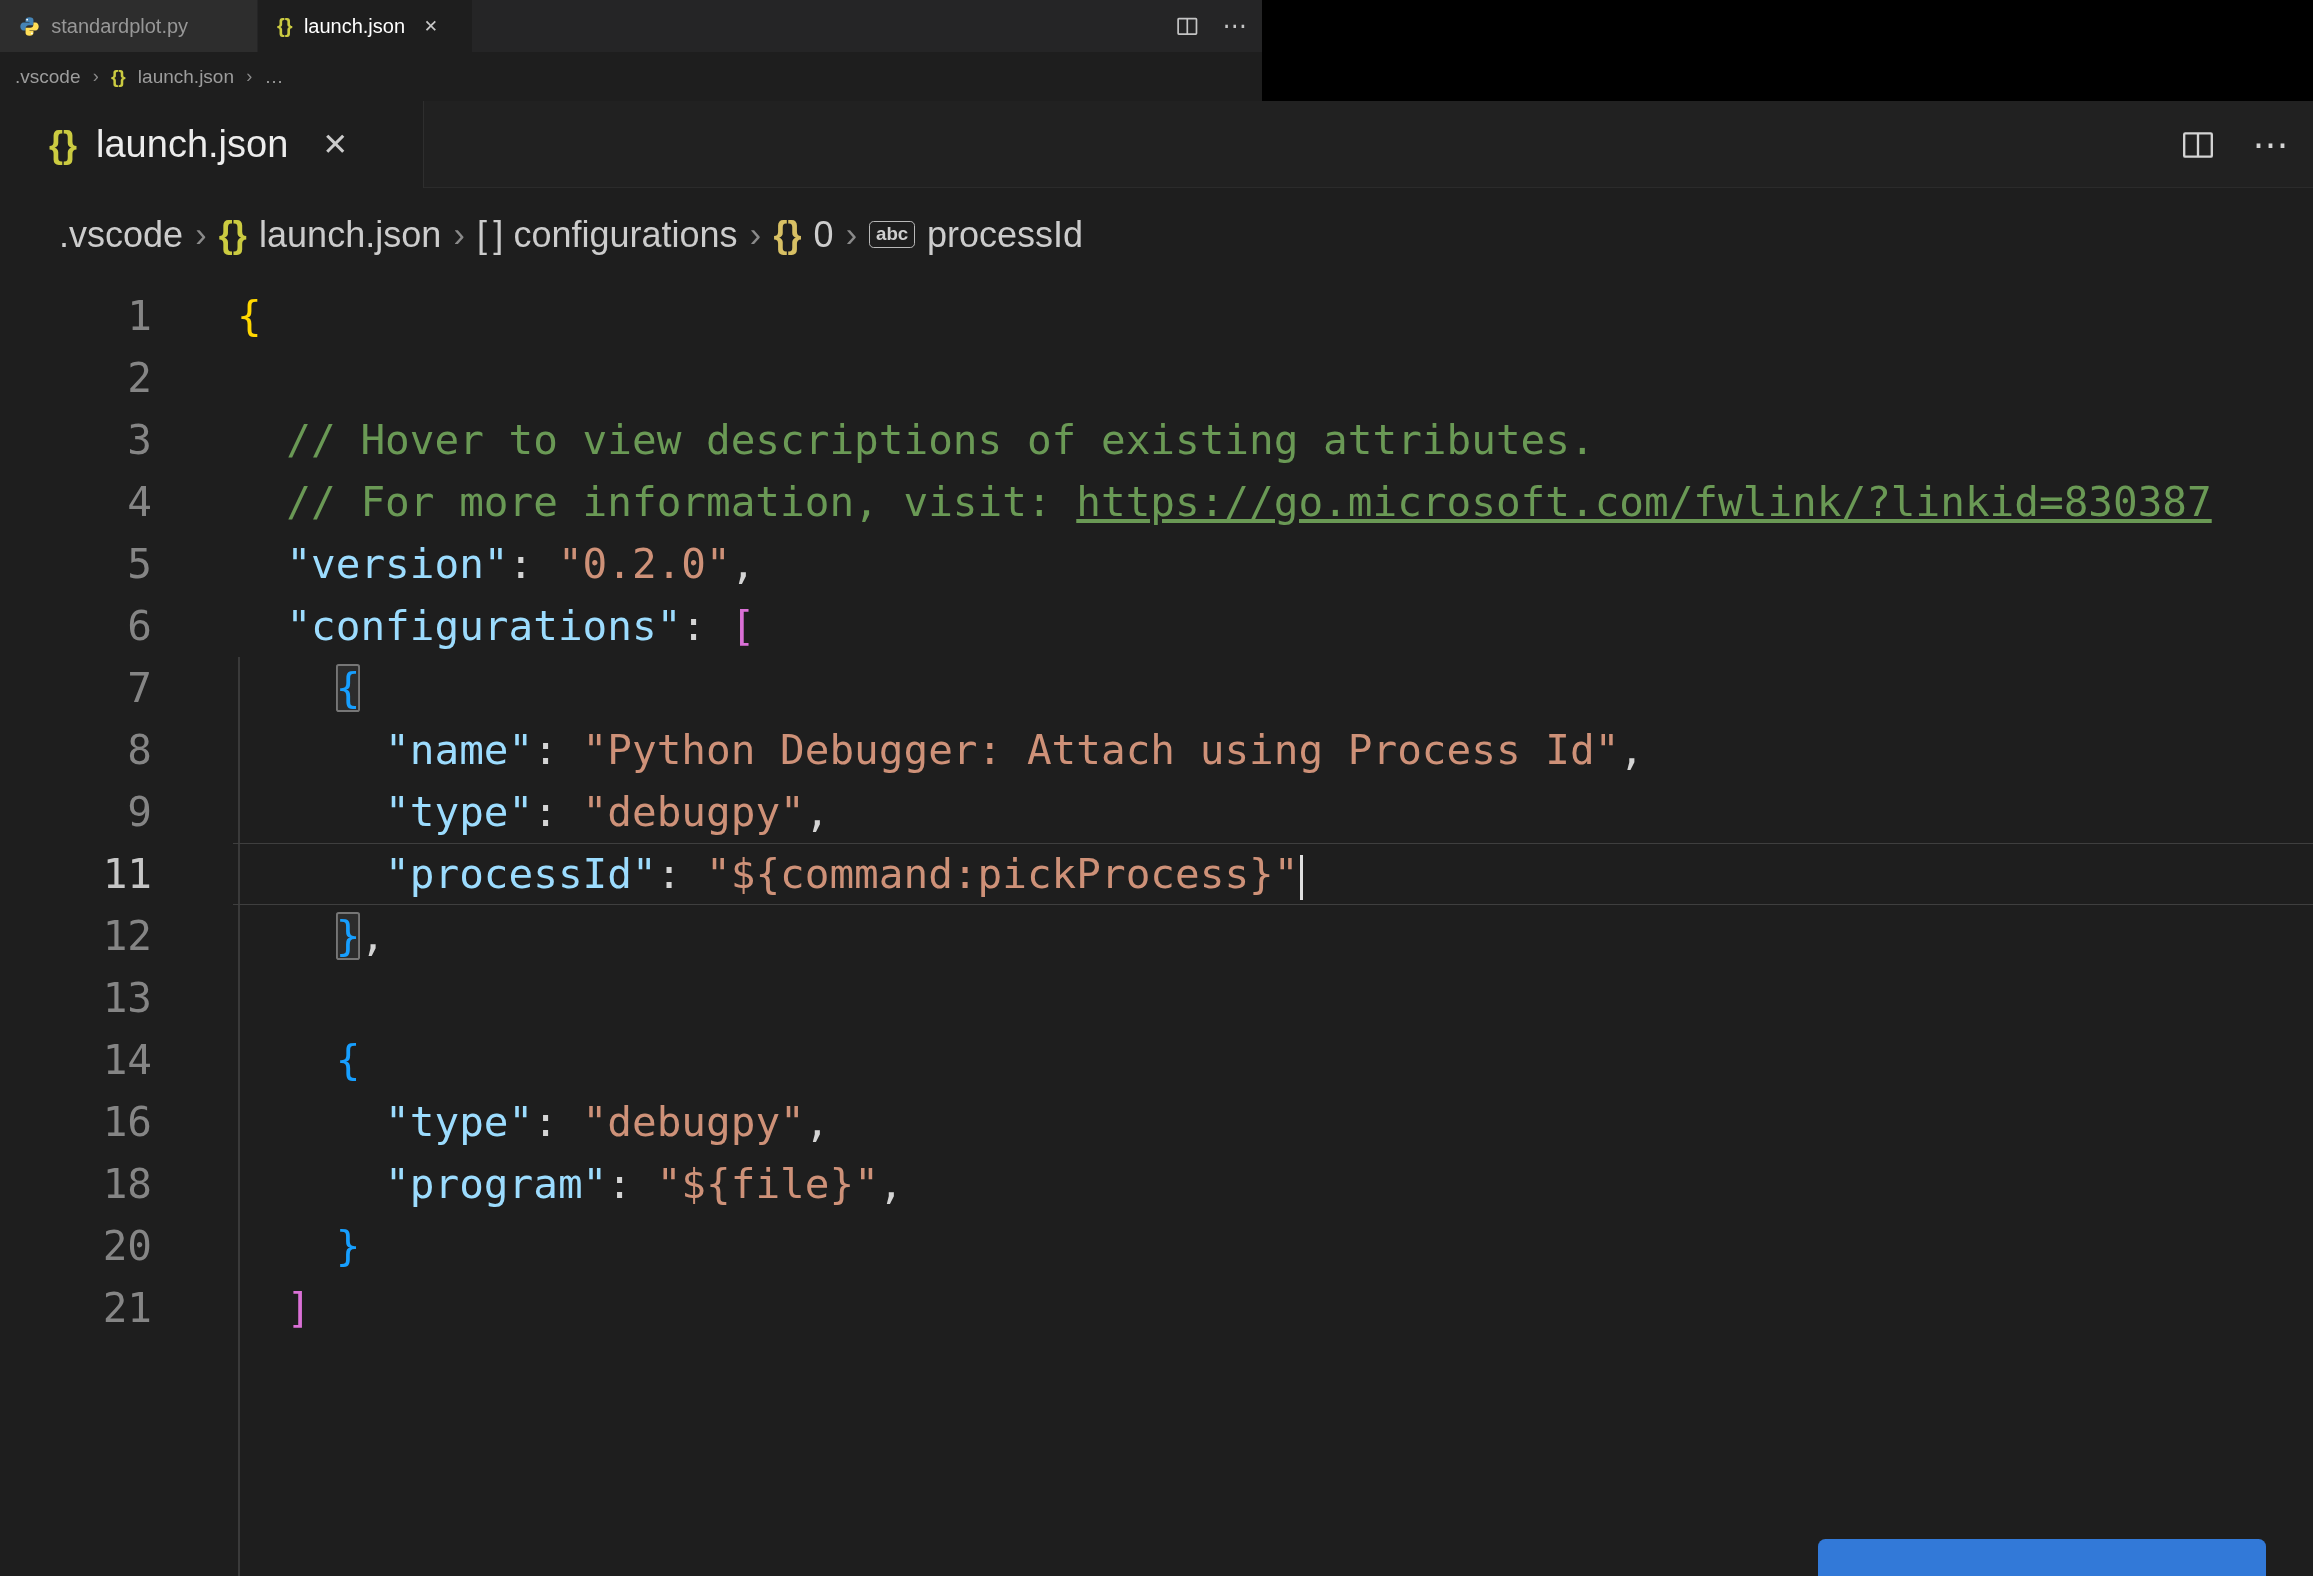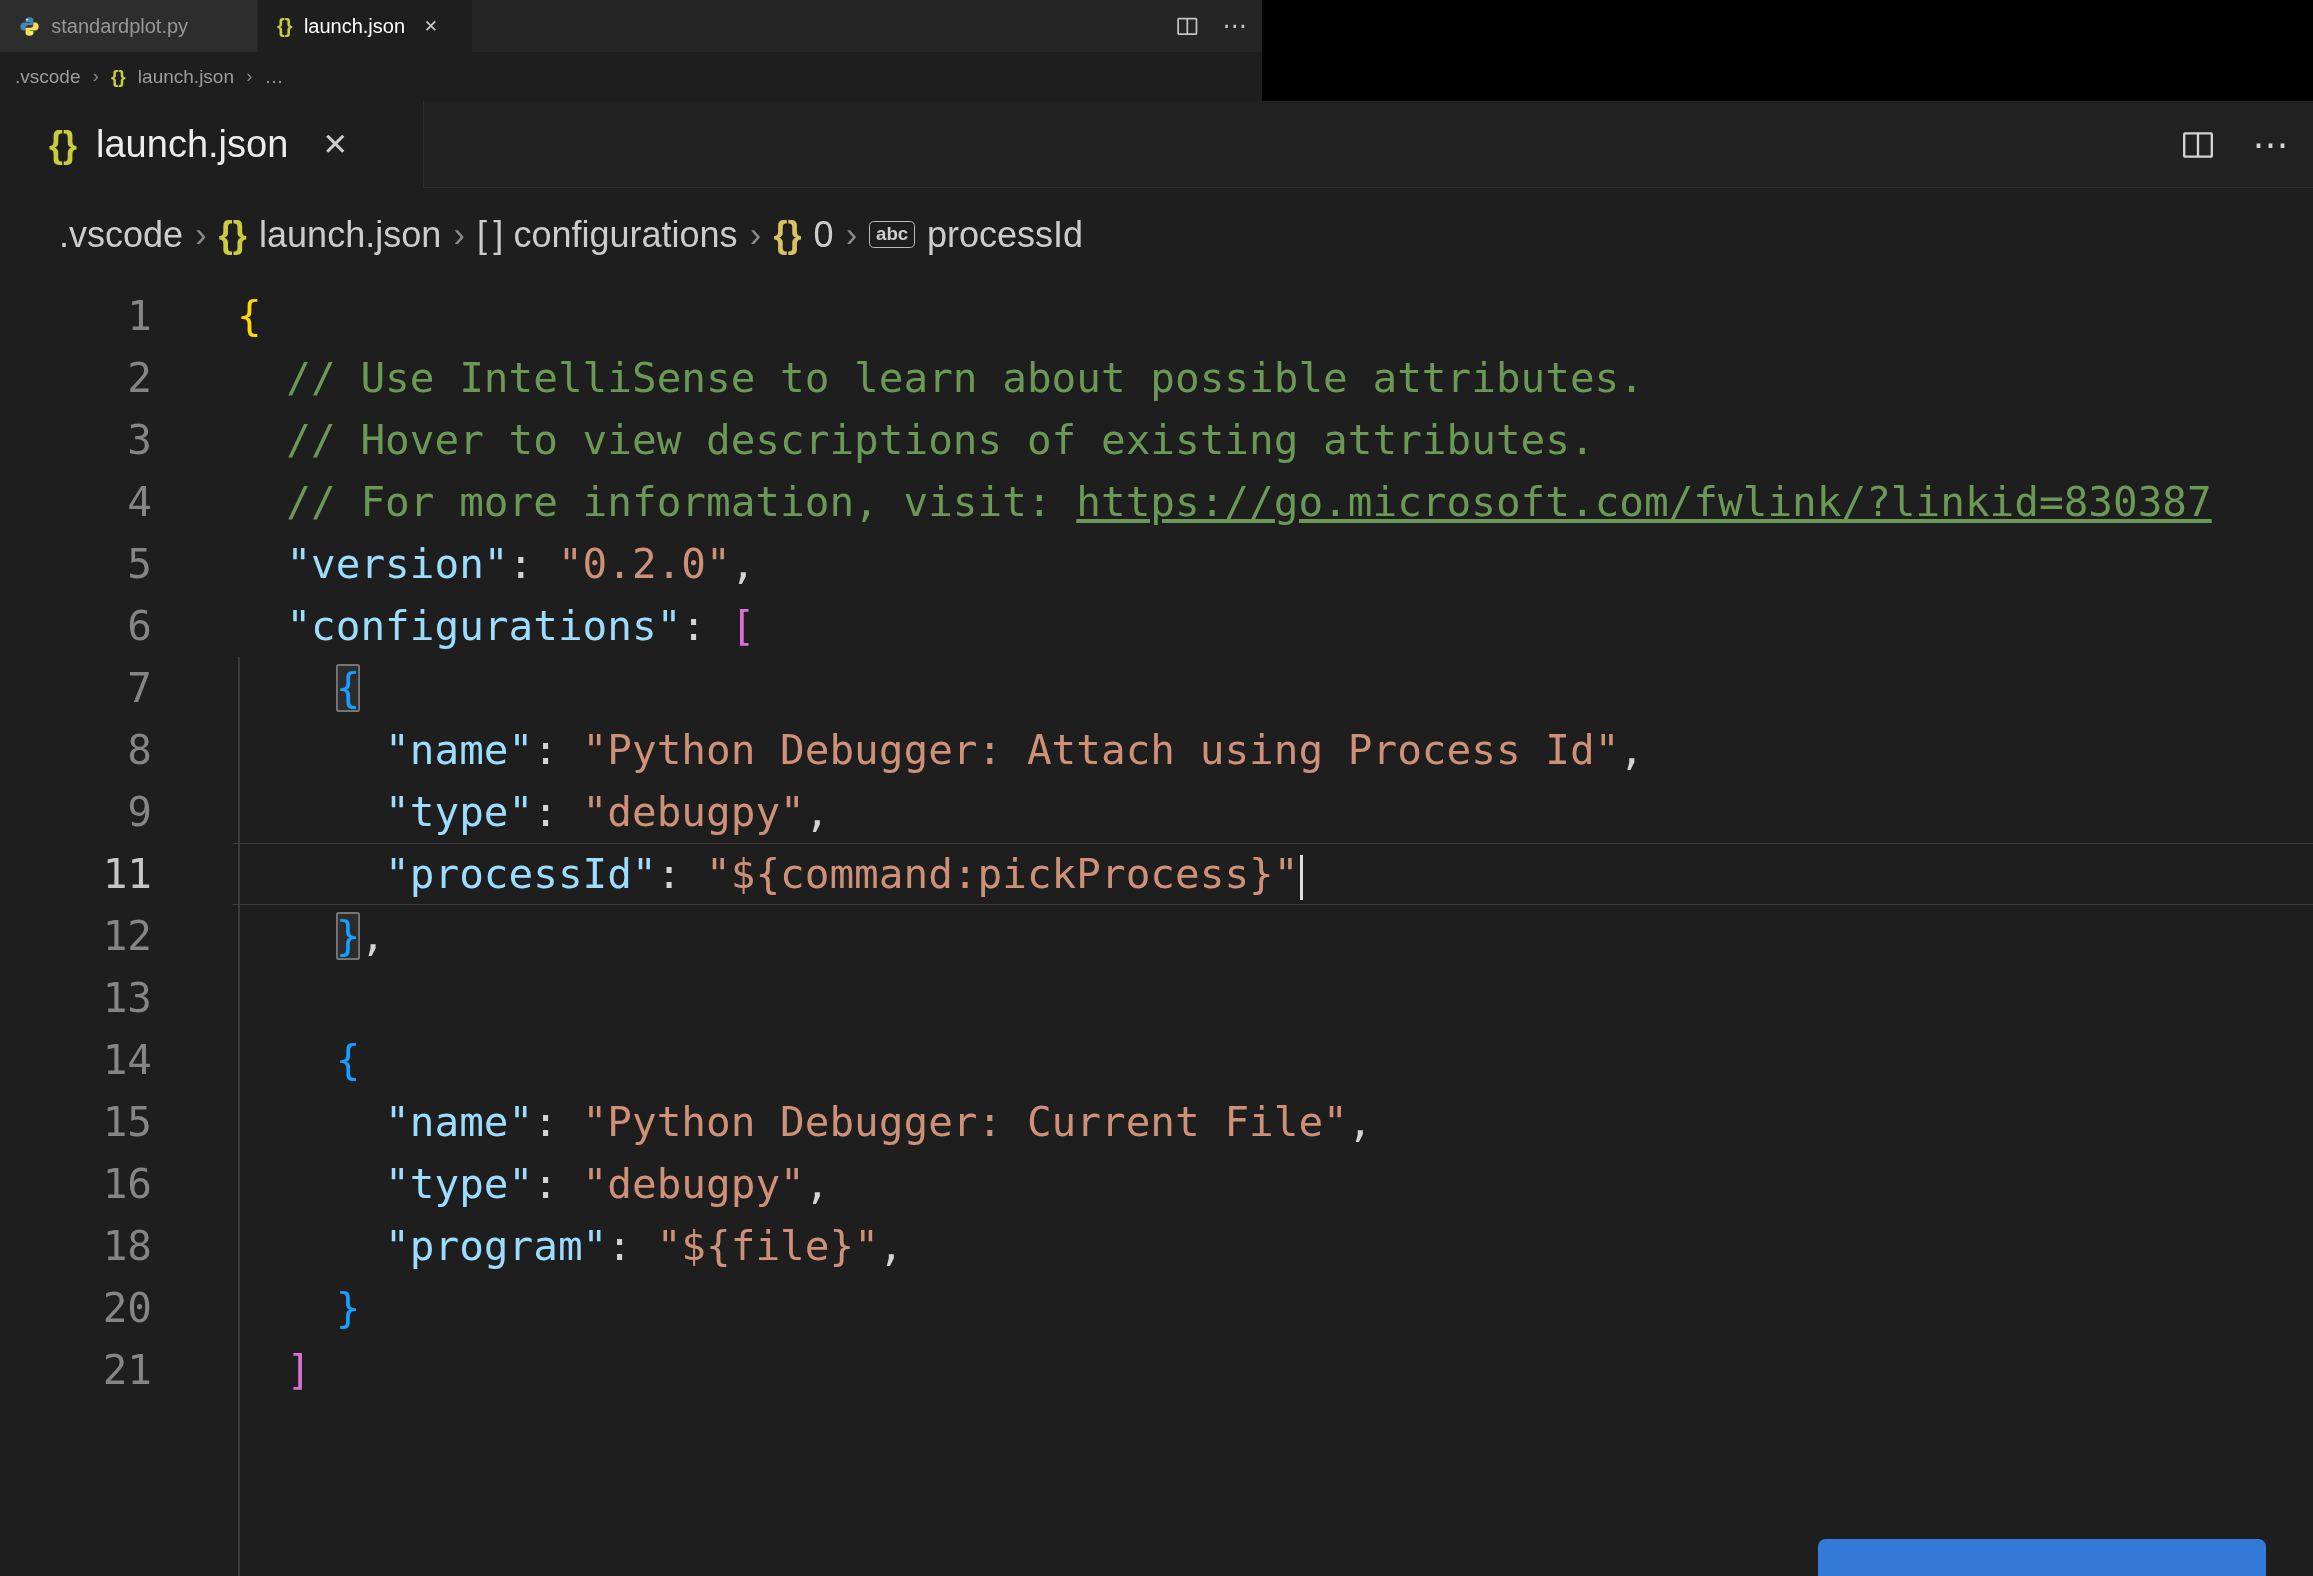--- a/index.html
+++ b/index.html
@@ -155,21 +155,20 @@
 
     <div class="indent-guide"></div>
 
     <div class="code">
         <div class="code-line">
           <span class="ln">1</span>
           <span class="lt"><span class="tk b1">{</span></span>
         </div>
         <div class="code-line">
           <span class="ln">2</span>
-          <span class="lt"><span class="tk cm">  // Use IntelliSense to learn about possible attributes.</span></span>
         </div>
         <div class="code-line">
           <span class="ln">3</span>
           <span class="lt"><span class="tk cm">  // Hover to view descriptions of existing attributes.</span></span>
         </div>
         <div class="code-line">
           <span class="ln">4</span>
           <span class="lt"><span class="tk cm">  // For more information, visit: </span><span class="tk lk">https://go.microsoft.com/fwlink/?linkid=830387</span></span>
         </div>
         <div class="code-line">
@@ -202,24 +201,20 @@
         </div>
         <div class="code-line">
           <span class="ln">13</span>
           <span class="lt"></span>
         </div>
         <div class="code-line">
           <span class="ln">14</span>
           <span class="lt"><span class="tk ws">    </span><span class="tk b3">{</span></span>
         </div>
         <div class="code-line">
-          <span class="ln">15</span>
-          <span class="lt"><span class="tk ws">      </span><span class="tk k">"name"</span><span class="tk p">: </span><span class="tk s">"Python Debugger: Current File"</span><span class="tk p">,</span></span>
-        </div>
-        <div class="code-line">
           <span class="ln">16</span>
           <span class="lt"><span class="tk ws">      </span><span class="tk k">"type"</span><span class="tk p">: </span><span class="tk s">"debugpy"</span><span class="tk p">,</span></span>
         </div>
         <div class="code-line">
           <span class="ln">18</span>
           <span class="lt"><span class="tk ws">      </span><span class="tk k">"program"</span><span class="tk p">: </span><span class="tk s">"${file}"</span><span class="tk p">,</span></span>
         </div>
         <div class="code-line">
           <span class="ln">20</span>
           <span class="lt"><span class="tk ws">    </span><span class="tk b3">}</span></span>

